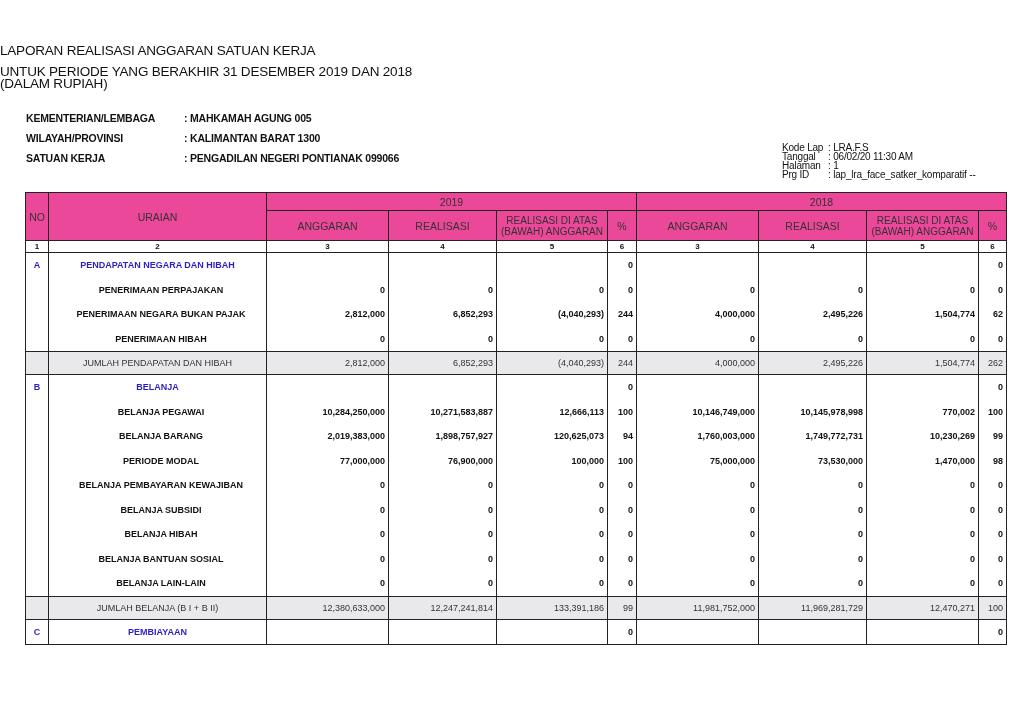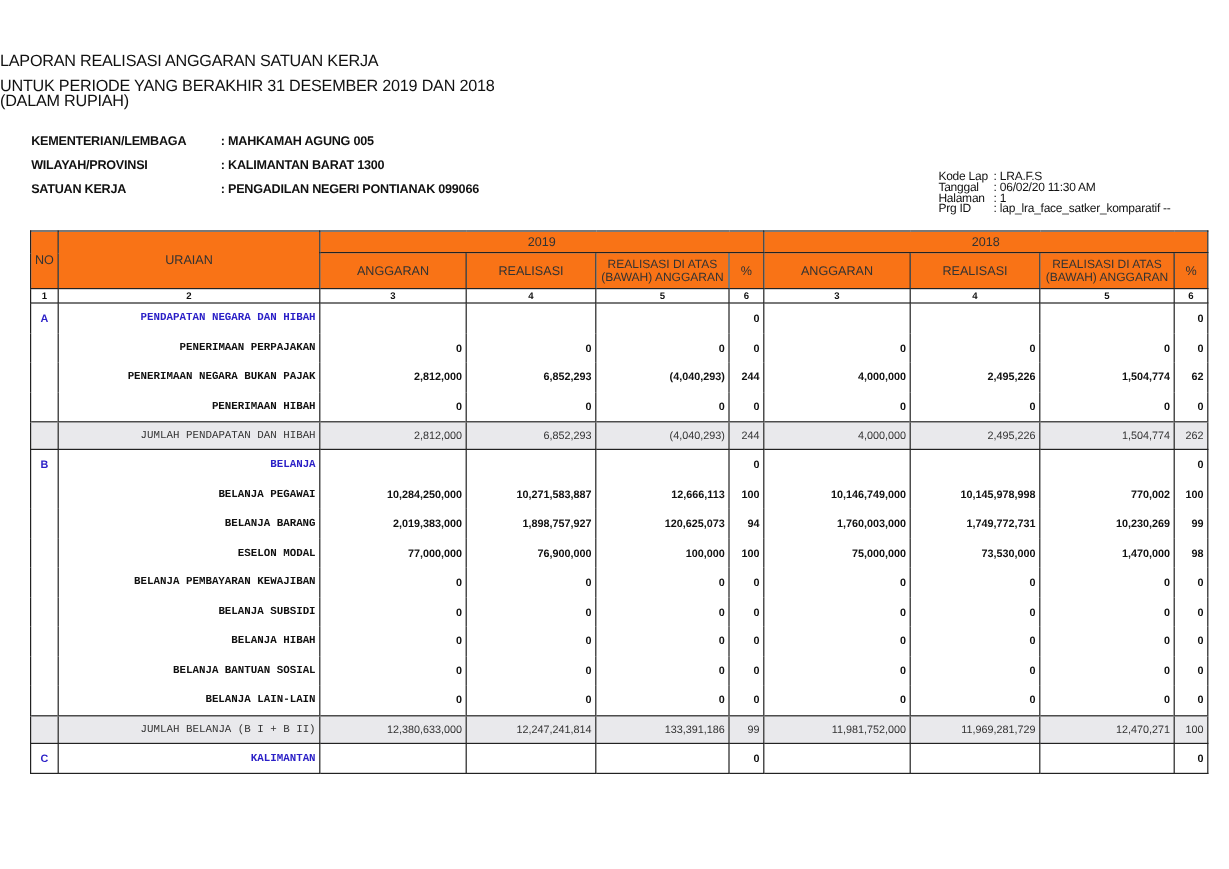--- a/index.html
+++ b/index.html
@@ -8,25 +8,25 @@
   .t1 { top:43px; } .t2 { top:64px; } .t3 { top:76px; }
   .meta { position:absolute; left:26px; top:112px; font-size:10.5px; font-weight:bold; letter-spacing:-0.2px; }
   .meta .row { height:20px; display:flex; }
   .meta .lbl { width:158px; }
   .meta .val { }
   .side { position:absolute; left:782px; top:143px; font-size:10px; line-height:9px; letter-spacing:-0.2px; }
   .side .row { display:flex; }
   .side .lbl { width:46px; }
   table { position:absolute; left:25px; top:192px; border-collapse:collapse; table-layout:fixed; font-size:9px; }
   td, th { border:1.5px solid #222; padding:0 3px; overflow:hidden; white-space:nowrap; }
-  th { font-weight:normal; background:#f97316; color:#333; font-size:10.5px; }
+  th { font-weight:normal; background:#ec4899; color:#333; font-size:10.5px; }
   th.small { font-size:10px; line-height:11px; white-space:normal; }
   tr.num td { background:#fff; font-weight:bold; font-size:8px; text-align:center; height:11px; }
   td.r { text-align:right; }
-  td.l { text-align:right;font-family:Liberation Mono, monospace; }
+  td.l { text-align:center; }
   tr.body td { height:24.5px; font-weight:bold; border-top:none; border-bottom:none; }
   tr.body td.ind { padding-left:10px; }
   tr.sec td.code, tr.sec td.sect { color:#2a1fc7; }
   tr.sec td.code { text-align:center; }
   tr.tot td { background:#e9e9ec; font-weight:normal; color:#333; height:22px; }
   tr.last td { border-bottom:1.5px solid #222; }
 </style>
 </head>
 <body>
 
@@ -203,21 +203,21 @@
         <td class="r">1,898,757,927</td>
         <td class="r">120,625,073</td>
         <td class="r">94</td>
         <td class="r">1,760,003,000</td>
         <td class="r">1,749,772,731</td>
         <td class="r">10,230,269</td>
         <td class="r">99</td>
       </tr>
       <tr class="body">
         <td class="code"></td>
-        <td class="l ind">ESELON MODAL</td>
+        <td class="l ind">PERIODE MODAL</td>
         <td class="r">77,000,000</td>
         <td class="r">76,900,000</td>
         <td class="r">100,000</td>
         <td class="r">100</td>
         <td class="r">75,000,000</td>
         <td class="r">73,530,000</td>
         <td class="r">1,470,000</td>
         <td class="r">98</td>
       </tr>
       <tr class="body">
@@ -287,21 +287,21 @@
         <td class="r">12,247,241,814</td>
         <td class="r">133,391,186</td>
         <td class="r">99</td>
         <td class="r">11,981,752,000</td>
         <td class="r">11,969,281,729</td>
         <td class="r">12,470,271</td>
         <td class="r">100</td>
       </tr>
       <tr class="body sec last" style="border-top: 1.5px solid rgb(34, 34, 34);">
         <td class="code">C</td>
-        <td class="l sect">KALIMANTAN</td>
+        <td class="l sect">PEMBIAYAAN</td>
         <td class="r"></td>
         <td class="r"></td>
         <td class="r"></td>
         <td class="r">0</td>
         <td class="r"></td>
         <td class="r"></td>
         <td class="r"></td>
         <td class="r">0</td>
       </tr>
     </tbody>

